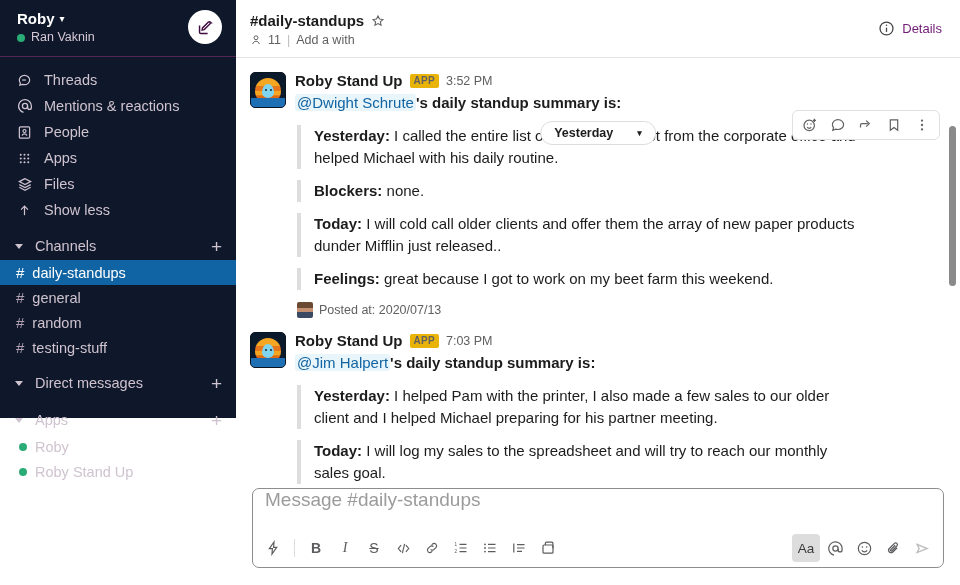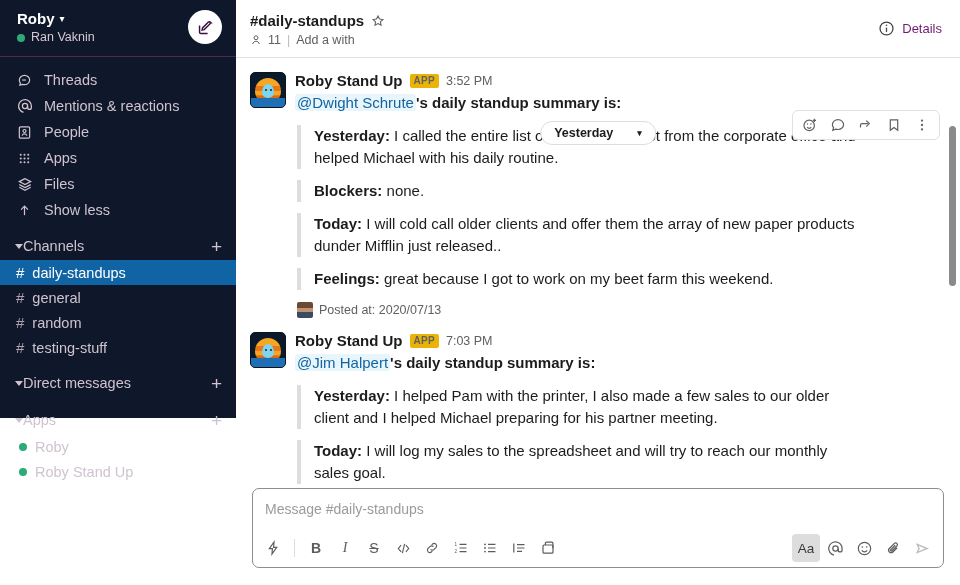--- a/index.html
+++ b/index.html
@@ -65,21 +65,21 @@
   }
   .sb-label { white-space: nowrap; }
 
   .sb-section {
     display: flex; align-items: center;
     height: 28px; padding: 0 14px 0 13px;
     font-size: 14.5px; color: #CFC3CF;
     cursor: pointer;
     justify-content: space-between;
   }
-  .sb-section-left { display: flex; align-items: center; gap: 0; }
+  .sb-section-left { display: flex; align-items: center; gap: 12px; }
   .tri {
     width: 0; height: 0;
     border-left: 4.5px solid transparent;
     border-right: 4.5px solid transparent;
     border-top: 5.5px solid #CFC3CF;
     margin-left: 2px;
   }
   .plus {
     font-size: 19px; line-height: 1; color: #CFC3CF;
     font-weight: 300;
@@ -226,23 +226,23 @@
     background: #8A8A8A;
   }
 
   
   .composer-wrap { padding: 0 16px 17px 16px; background: #fff; }
   .composer {
     border: 1px solid #8D8D8E; border-radius: 7px;
     overflow: hidden; background: #fff;
   }
   .composer-input {
-    height: 40px; display: flex; align-items: center;
+    height: 40px; display: flex; align-items: flex-start;
     padding: 0 12px;
-    font-size: 14px; color: #9B9B9B;
+    font-size: 19px; color: #9B9B9B;
   }
   .composer-toolbar {
     height: 38px; display: flex; align-items: center;
     justify-content: space-between;
     padding: 0 7px 0 6px;
   }
   .tb-left, .tb-right { display: flex; align-items: center; gap: 1px; }
   .tb-btn {
     width: 28px; height: 28px; border-radius: 4px;
     display: flex; align-items: center; justify-content: center;

